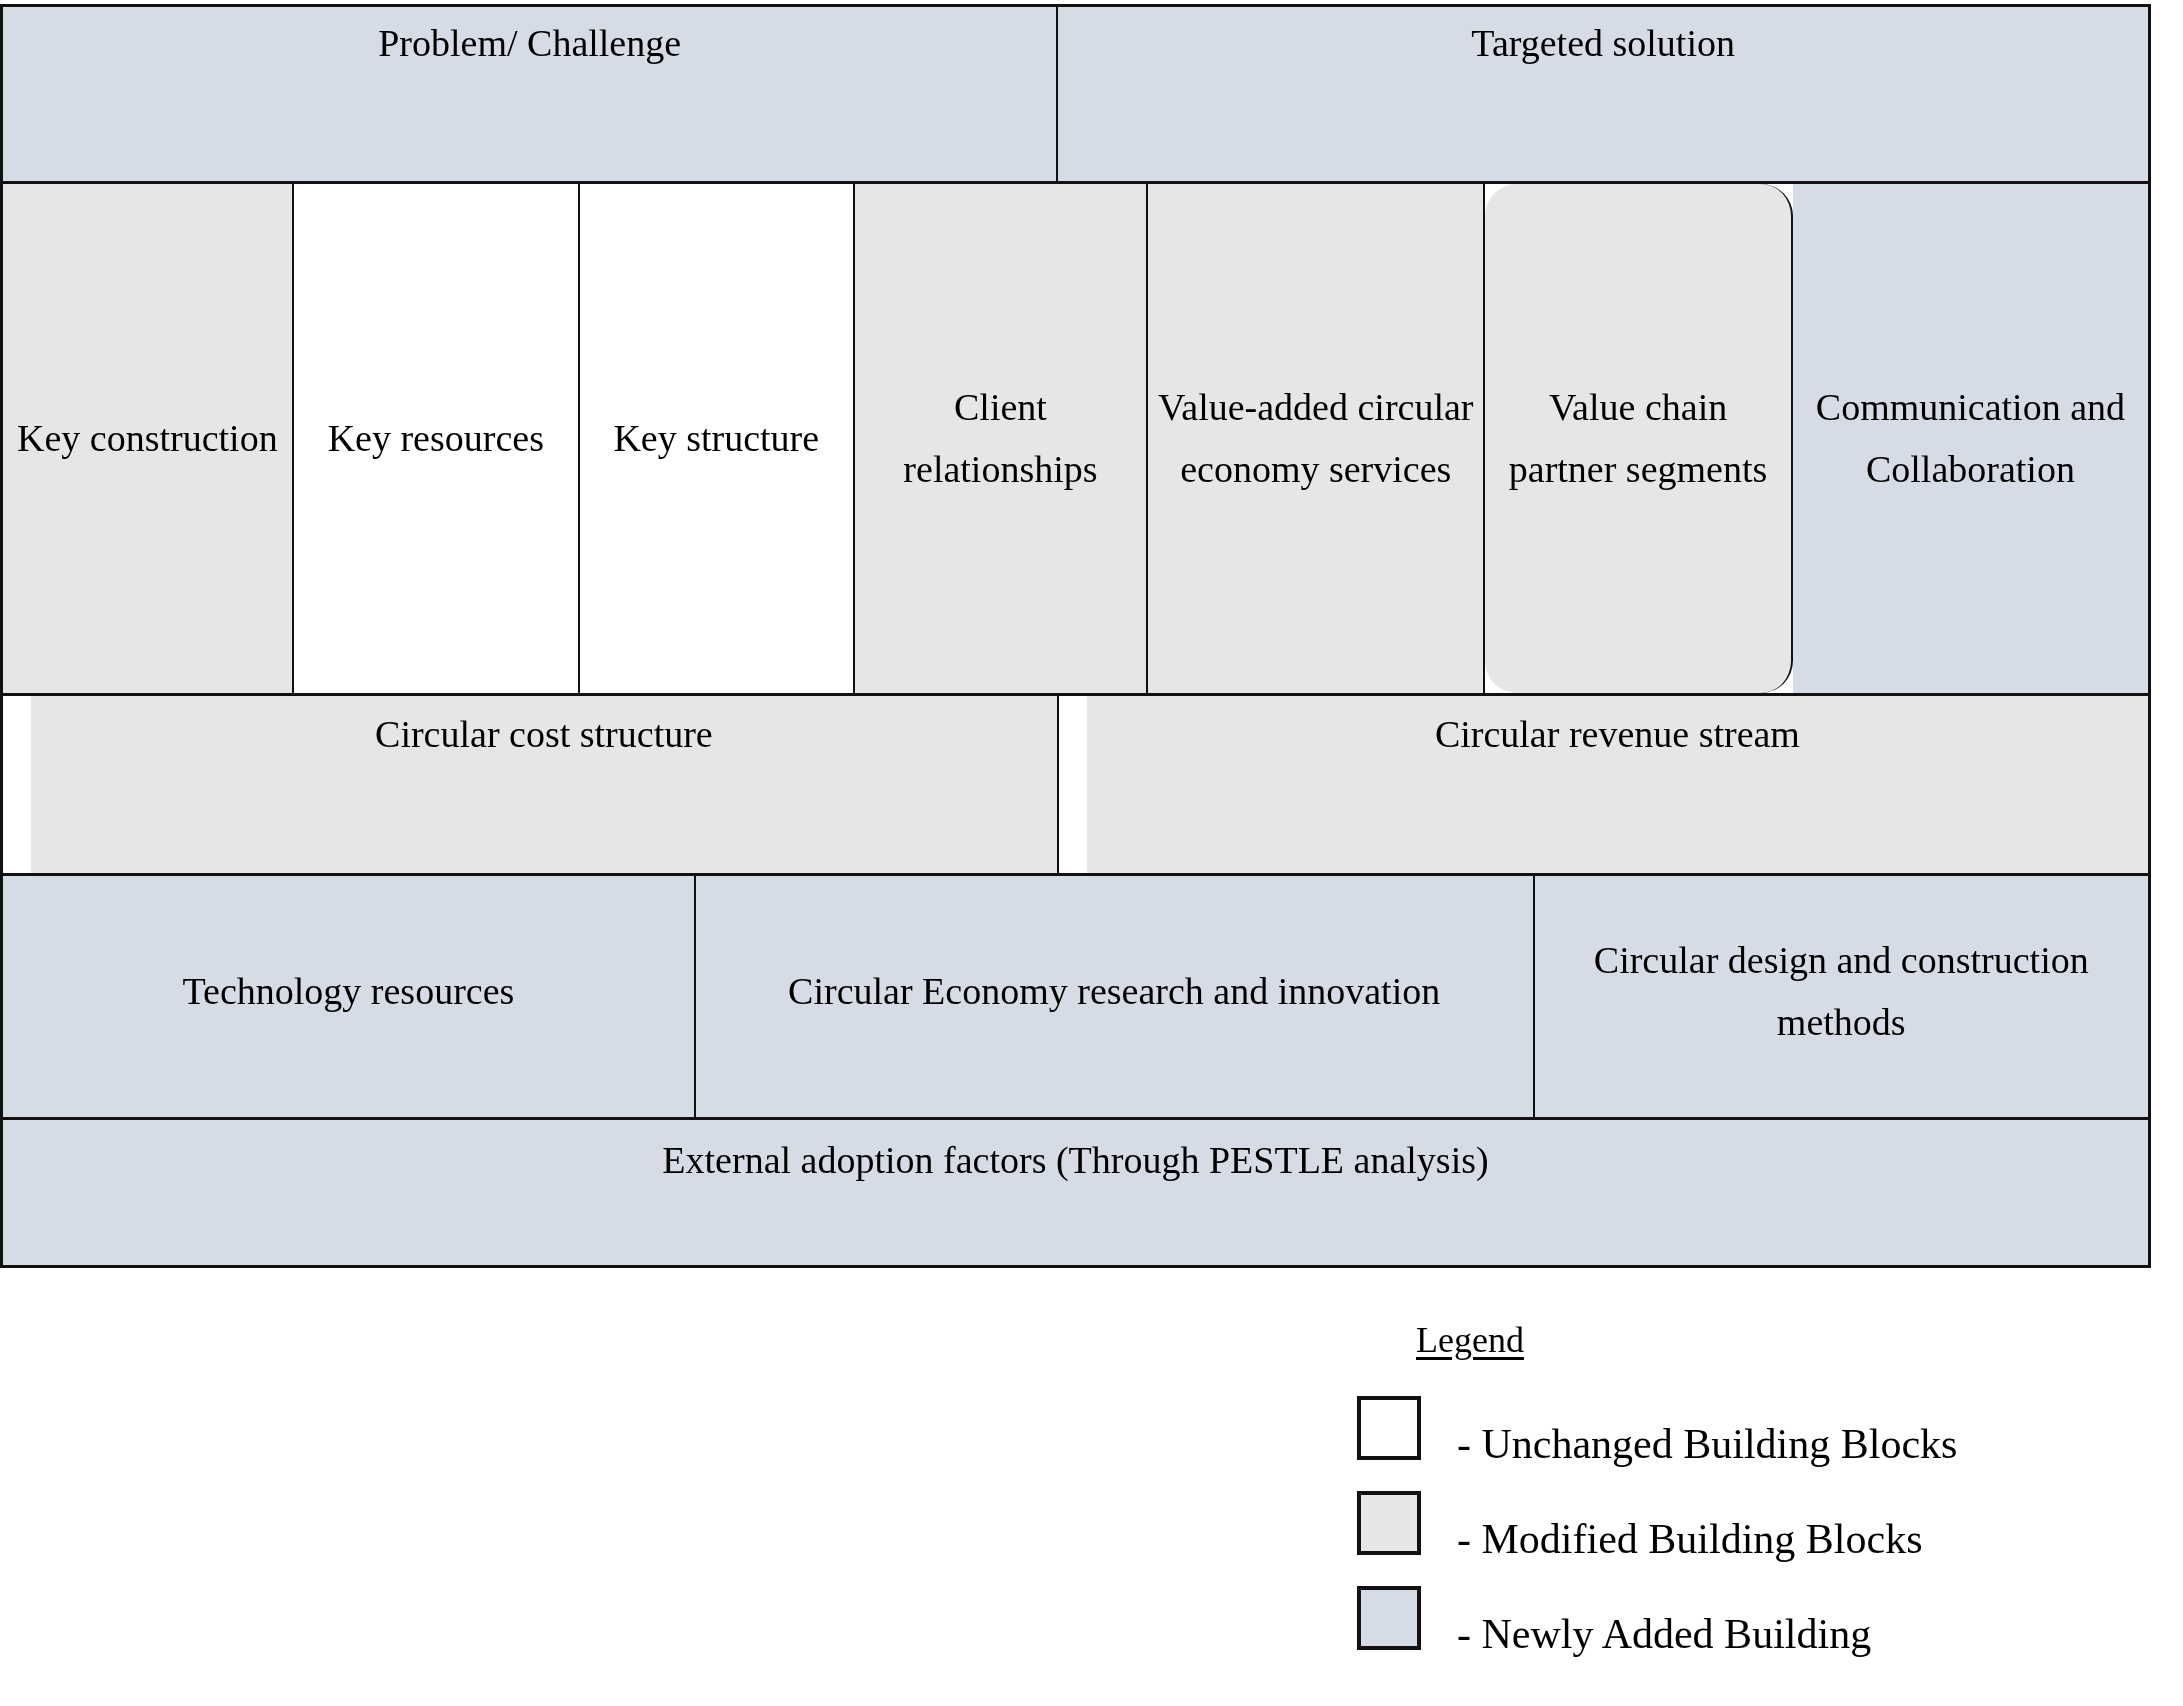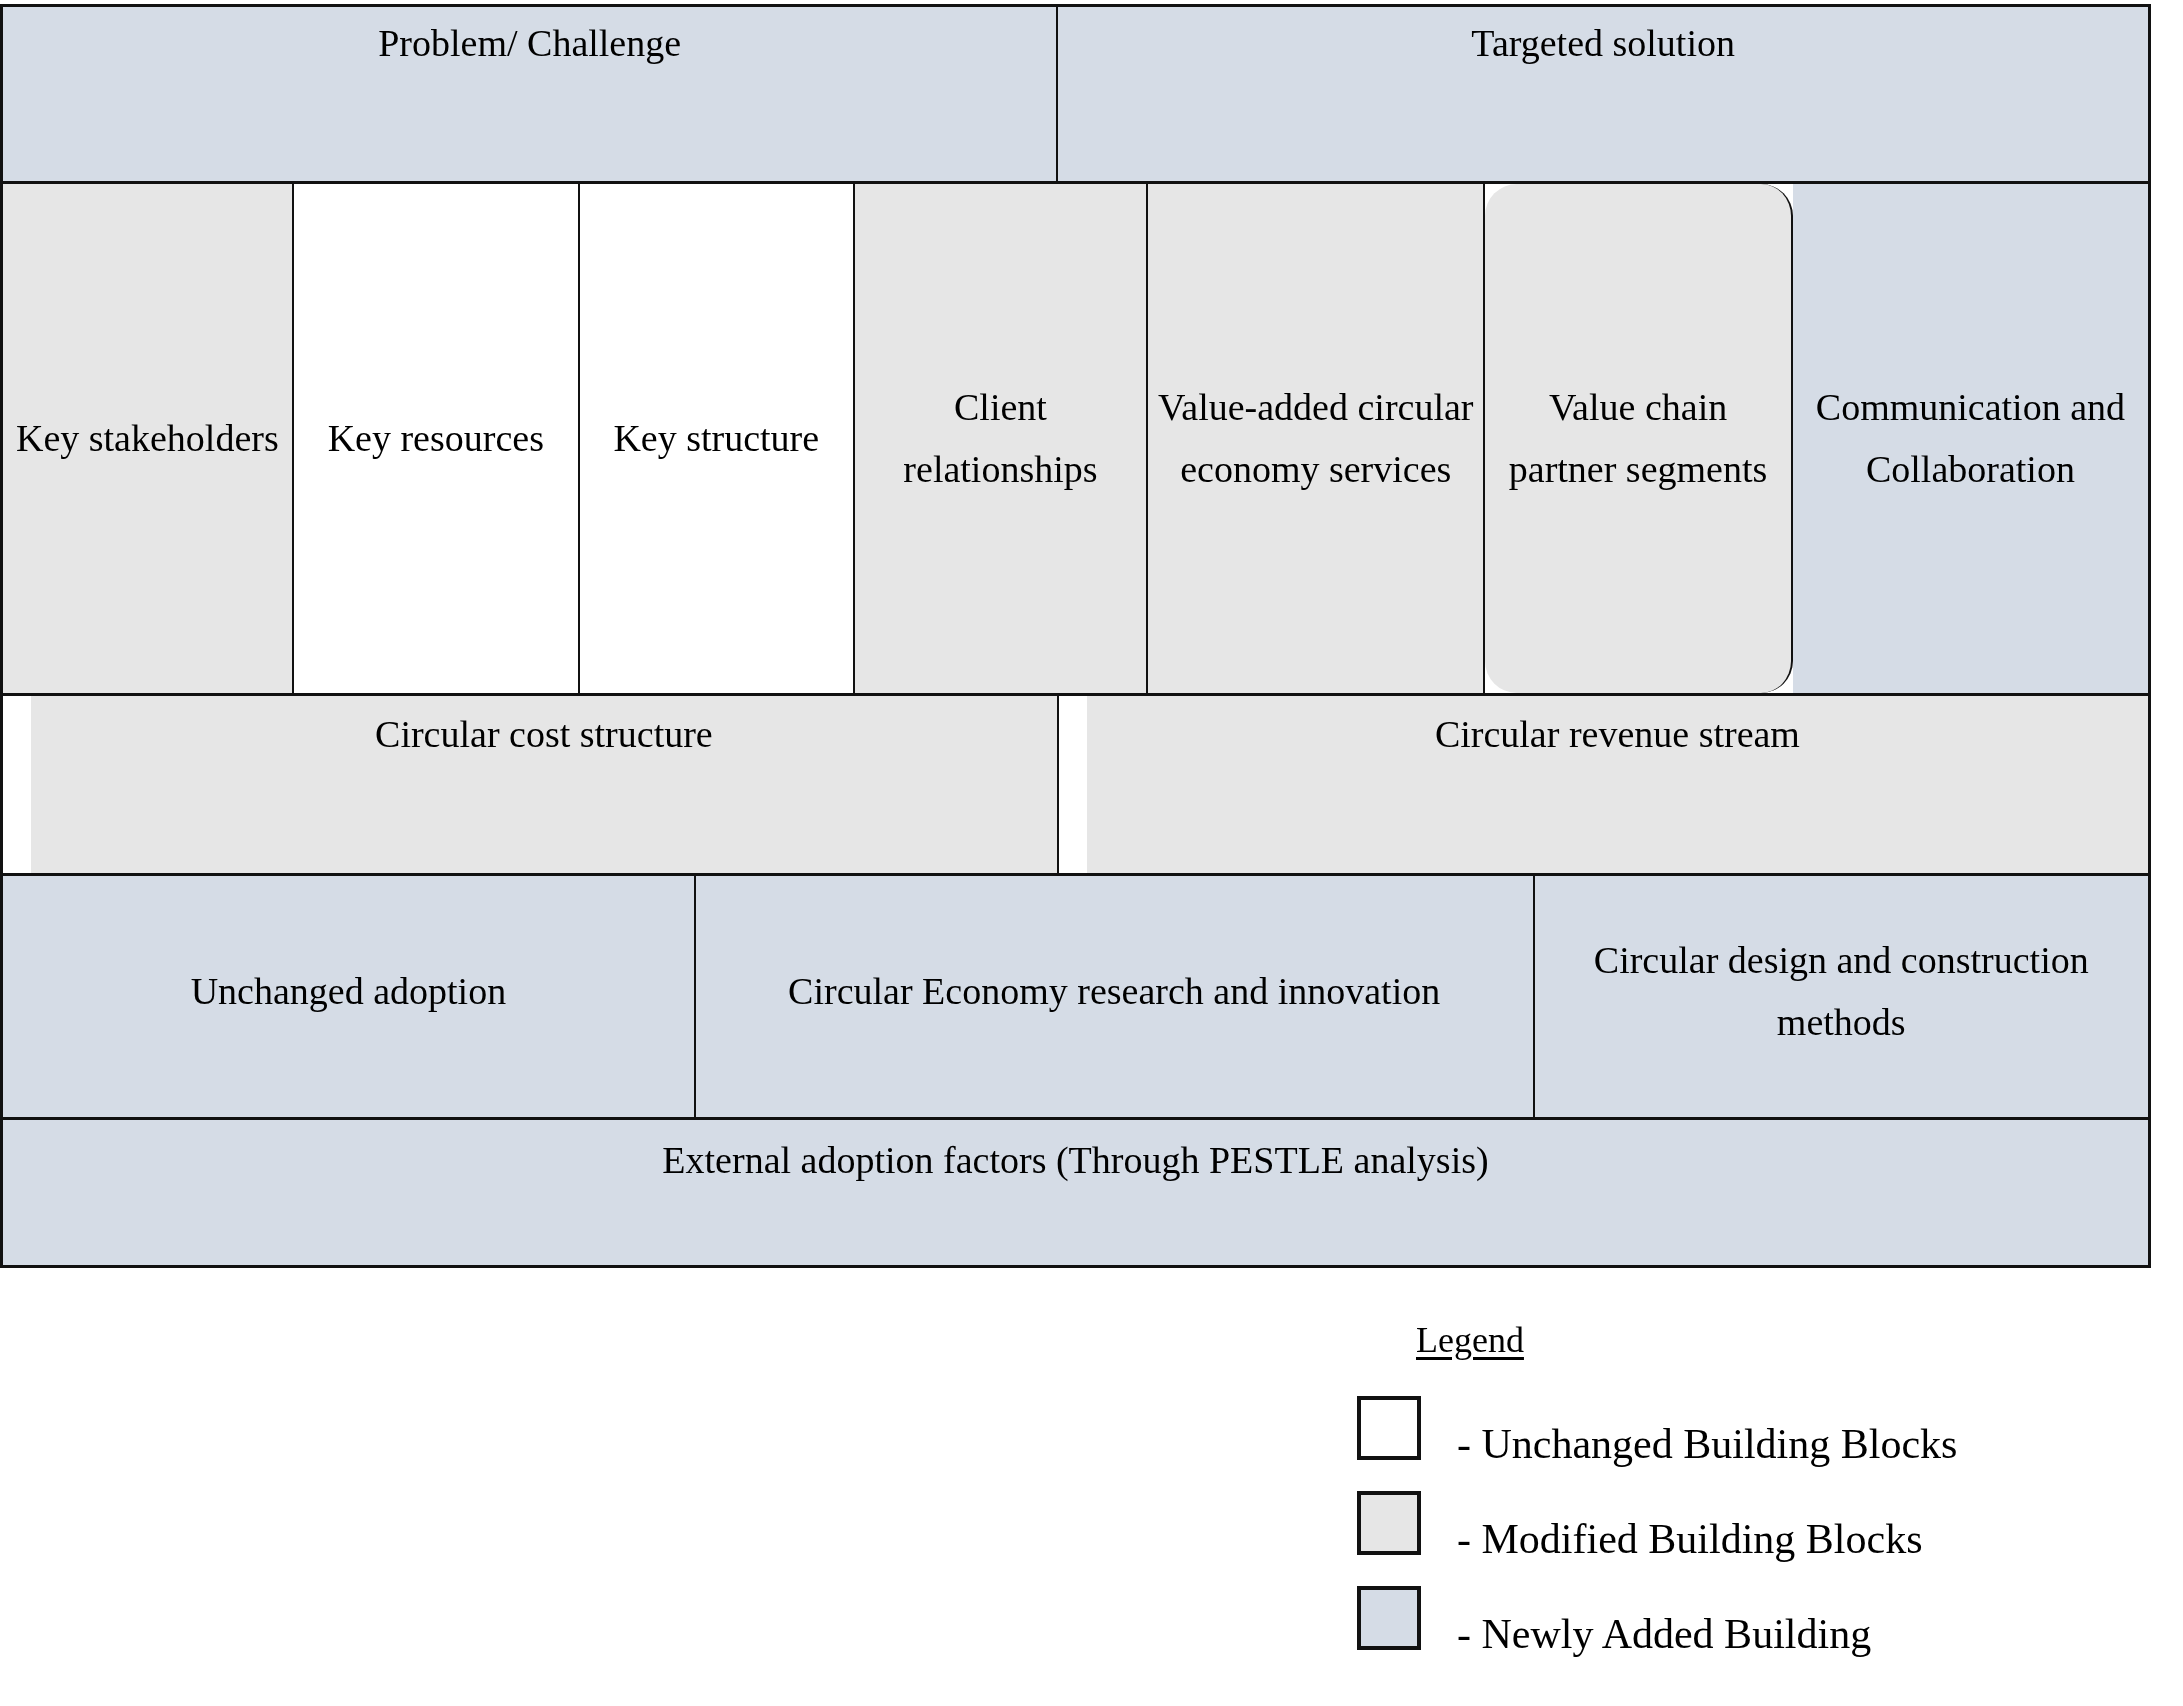--- a/index.html
+++ b/index.html
@@ -138,36 +138,36 @@
 <div class="canvas">
 
   <div class="bmc">
 
     <div class="row row-header sep-bottom">
       <div class="cell fill-new w-header-l">Problem/ Challenge</div>
       <div class="cell fill-new w-header-r">Targeted solution</div>
     </div>
 
     <div class="row row-blocks sep-bottom">
-      <div class="cell mid fill-modified w-b1">Key stakeholders</div>
+      <div class="cell mid fill-modified w-b1">Key construction</div>
       <div class="cell mid fill-unchanged w-b2">Key resources</div>
       <div class="cell mid fill-unchanged w-b3">Key structure</div>
       <div class="cell mid fill-modified w-b4">Client relationships</div>
       <div class="cell mid fill-modified w-b5">Value-added circular economy services</div>
       <div class="cell mid fill-modified w-b6">Value chain partner segments</div>
       <div class="cell mid fill-new w-b7">Communication and Collaboration</div>
     </div>
 
     <div class="row row-money sep-bottom">
       <div class="cell fill-modified w-m1">Circular cost structure</div>
       <div class="cell fill-modified w-m2">Circular revenue stream</div>
     </div>
 
     <div class="row row-factors sep-bottom">
-      <div class="cell fill-new w-f1">Unchanged adoption</div>
+      <div class="cell fill-new w-f1">Technology resources</div>
       <div class="cell fill-new w-f2">Circular Economy research and innovation</div>
       <div class="cell fill-new w-f3">Circular design and construction methods</div>
     </div>
 
     <div class="row row-external">
       <div class="cell fill-new w-full">External adoption factors (Through PESTLE analysis)</div>
     </div>
 
   </div>
 

